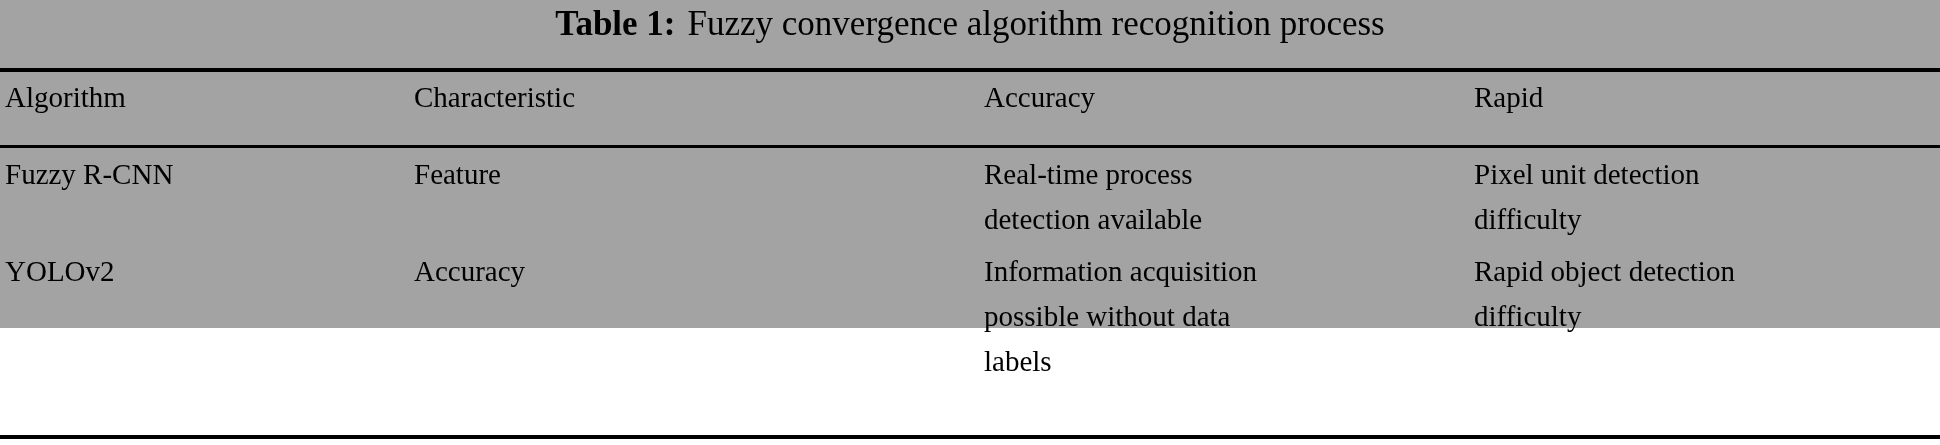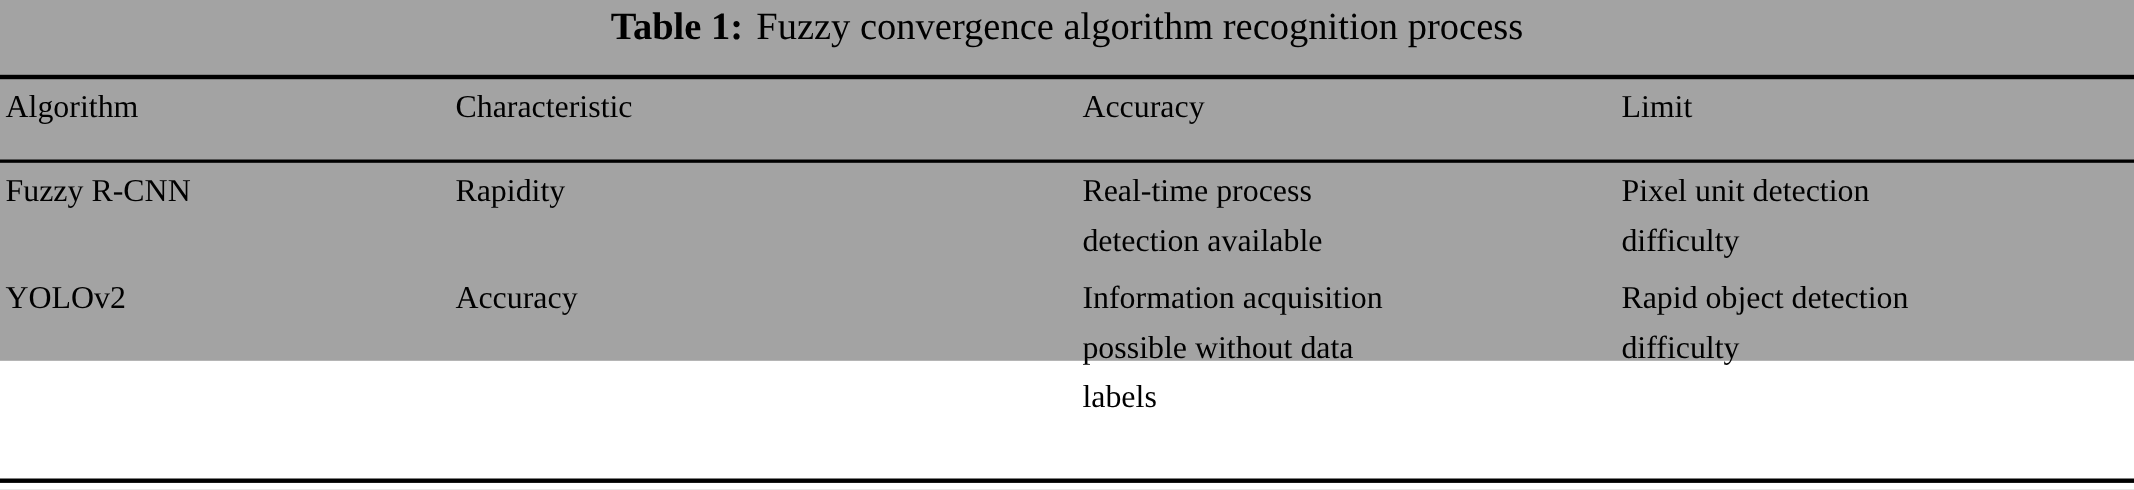--- a/index.html
+++ b/index.html
@@ -100,26 +100,26 @@
   <div class="rule rule-top"></div>
   <div class="rule rule-mid"></div>
   <div class="rule rule-bottom"></div>
 
   <div class="table">
 
     <div class="row row-head">
       <div class="cell col-algorithm">Algorithm</div>
       <div class="cell col-characteristic">Characteristic</div>
       <div class="cell col-feature">Accuracy</div>
-      <div class="cell col-limit">Limit</div>
+      <div class="cell col-limit">Rapid</div>
     </div>
 
     <div class="row row-1">
       <div class="cell col-algorithm">Fuzzy R-CNN</div>
-      <div class="cell col-characteristic">Rapidity</div>
+      <div class="cell col-characteristic">Feature</div>
       <div class="cell col-feature">Real-time process
 detection available</div>
       <div class="cell col-limit">Pixel unit detection
 difficulty</div>
     </div>
 
     <div class="row row-2">
       <div class="cell col-algorithm">YOLOv2</div>
       <div class="cell col-characteristic">Accuracy</div>
       <div class="cell col-feature">Information acquisition

